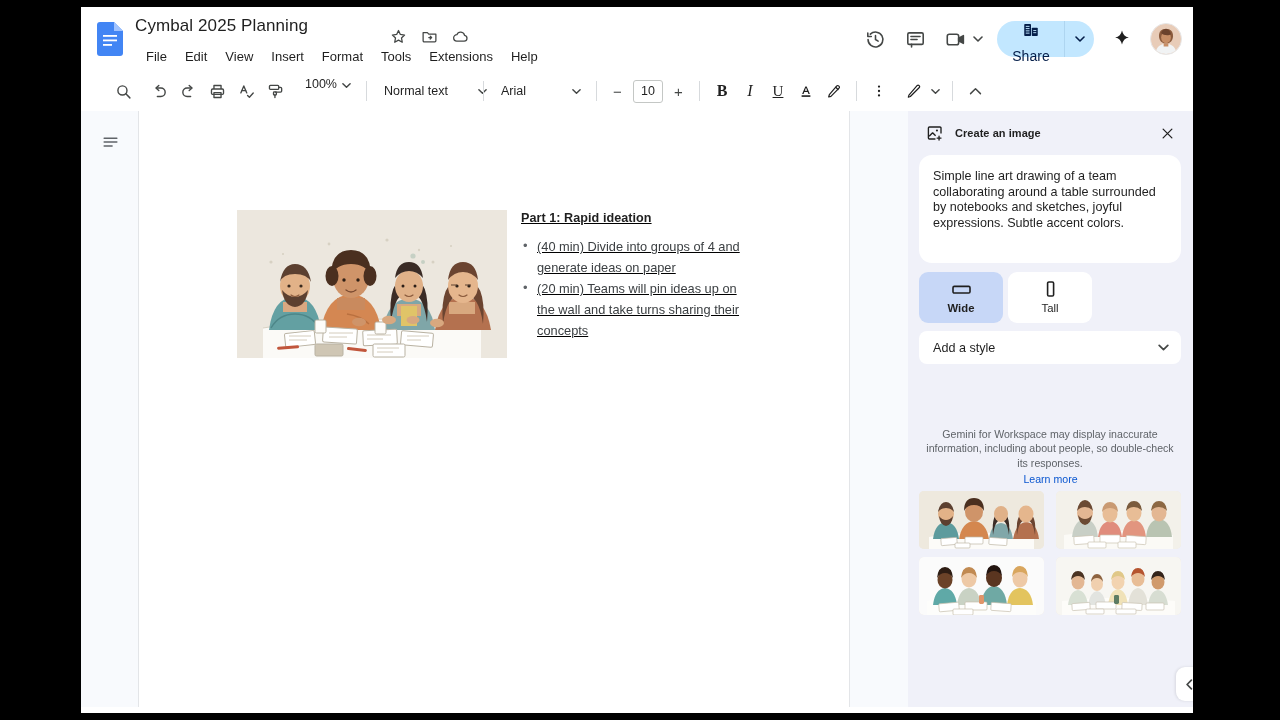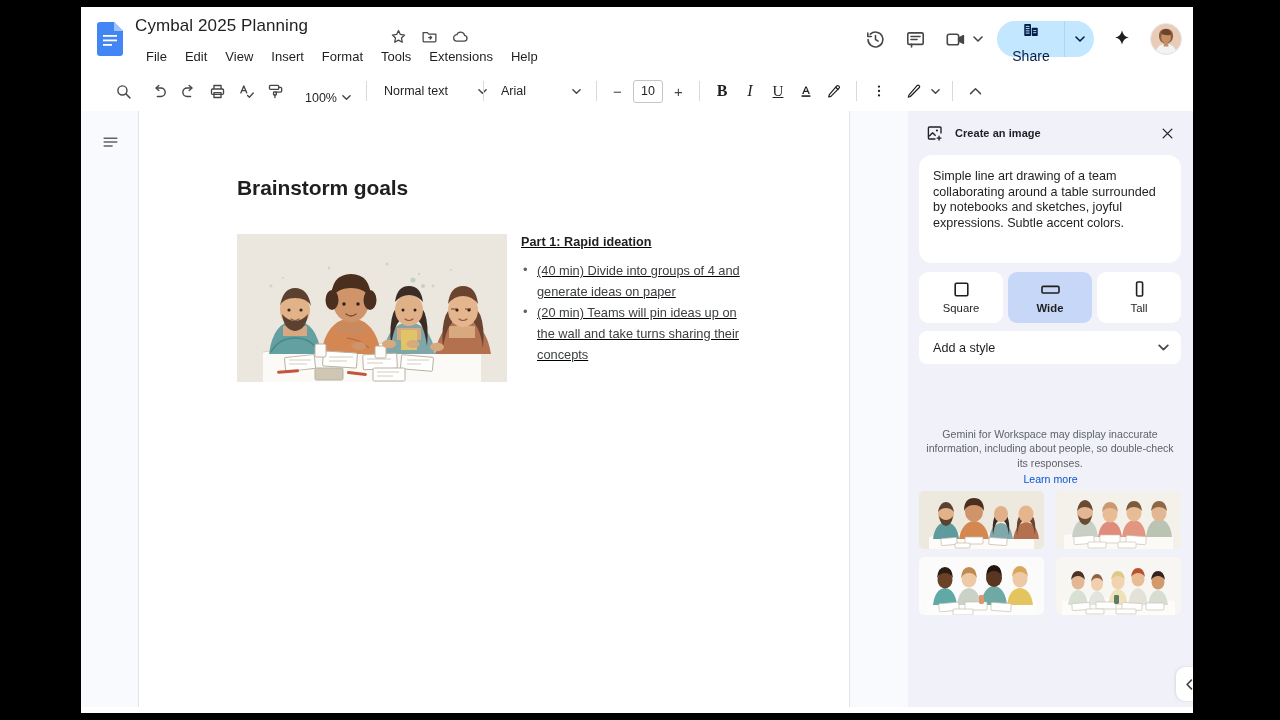--- a/index.html
+++ b/index.html
@@ -118,21 +118,21 @@
   .tb-btn {
     width: 29px; height: 29px; border-radius: 50%;
     display: flex; align-items: center; justify-content: center;
     color: #444746; cursor: pointer; flex: none;
   }
   .tb-btn svg { width: 17px; height: 17px; display: block; }
   .tb-gap { width: 7px; flex: none; }
   .tb-sep { width: 1px; height: 20px; background: #d7dadd; margin: 0 8px; flex: none; }
 
   .zoom-box {
-    display: flex; align-items: flex-end; height: 28px;
+    display: flex; align-items: flex-start; height: 28px;
     padding: 0 3px 0 8px; border-radius: 4px; cursor: pointer; gap: 2px;
   }
   .zoom-text { font-size: 12.5px; color: #1f1f1f; }
   .caret-sm { width: 16px; height: 16px; color: #444746; display: flex; align-items: center; justify-content: center; }
   .caret-sm svg { width: 9px; height: 9px; }
 
   .combo {
     display: flex; align-items: center; height: 28px;
     border-radius: 4px; cursor: pointer; padding: 0 3px 0 9px;
     justify-content: space-between;
@@ -597,21 +597,20 @@
         <svg viewBox="0 0 24 24" fill="none" stroke="currentColor" stroke-width="1.9" stroke-linecap="round">
           <path d="M4 6.5h16M4 11.5h16M4 16.5h10"></path>
         </svg>
       </div>
     </div>
 
     <div id="doc-area">
       <div id="page">
         <div id="page-content">
 
-          <div class="h1">Brainstorm goals</div>
 
           <div id="content-row">
 
             <div id="doc-image">
               <svg viewBox="0 0 270 148" preserveAspectRatio="xMidYMid slice">
                 <rect width="270" height="148" fill="#ece7de"></rect>
 
                 <g fill="#cfc9b8" opacity=".7">
                   <circle cx="34" cy="52" r="1.6"></circle>
                     <circle cx="46" cy="44" r="1.1"></circle>
@@ -740,28 +739,20 @@
               <path d="M5 5l14 14M19 5L5 19" fill="none" stroke="currentColor" stroke-width="2" stroke-linecap="round"></path>
             </svg>
         </div>
       </div>
 
       <div id="prompt-box">
         <div id="prompt-text">Simple line art drawing of a team collaborating around a table surrounded by notebooks and sketches, joyful expressions. Subtle accent colors.</div>
       </div>
 
       <div id="ratio-row">
-        <div class="ratio-btn">
-          <span class="ratio-glyph">
-            <svg width="15" height="15" viewBox="0 0 15 15">
-                <rect x="1.2" y="1.2" width="12.6" height="12.6" rx="1.2" fill="none" stroke="currentColor" stroke-width="1.6"></rect>
-              </svg>
-          </span>
-          <span class="ratio-label">Square</span>
-        </div>
         <div class="ratio-btn selected">
           <span class="ratio-glyph">
             <svg width="19" height="13" viewBox="0 0 19 13">
                 <rect x="1" y="3.4" width="17" height="6.6" rx="1.3" fill="none" stroke="currentColor" stroke-width="1.6"></rect>
               </svg>
           </span>
           <span class="ratio-label">Wide</span>
         </div>
         <div class="ratio-btn">
           <span class="ratio-glyph">

